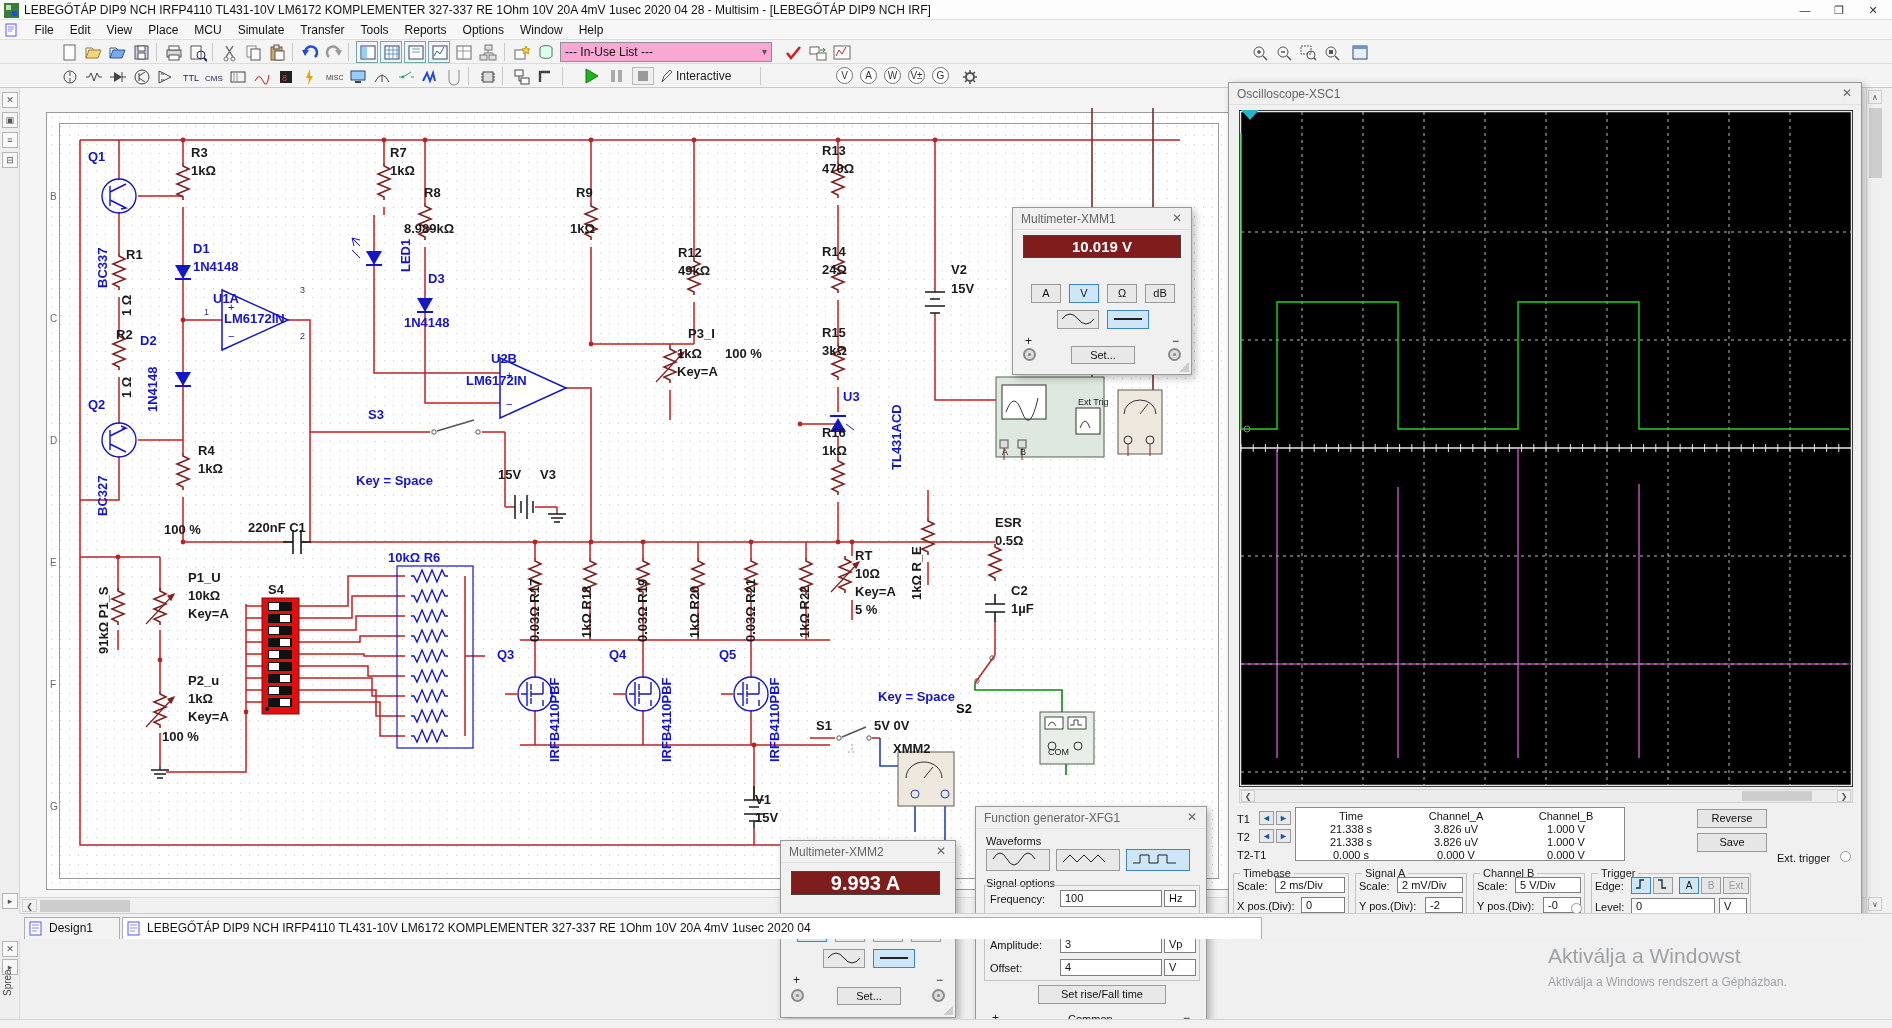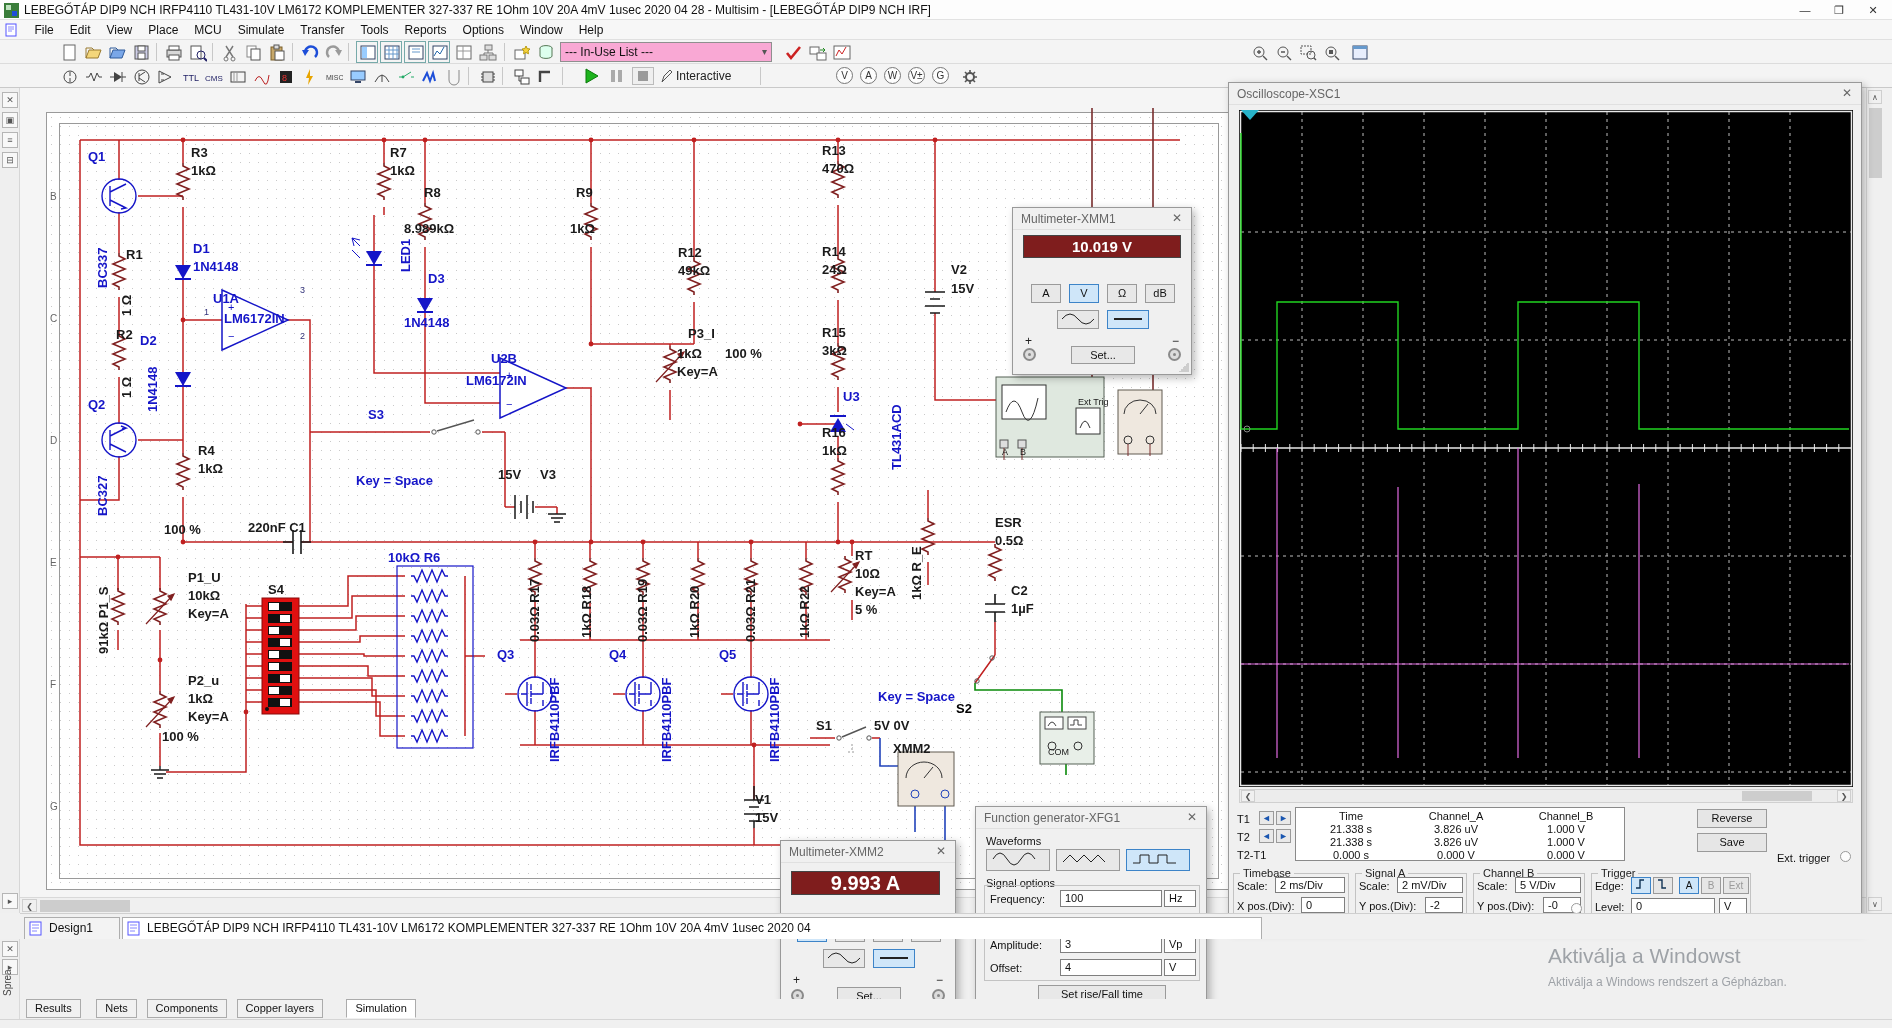--- a/index.html
+++ b/index.html
@@ -1041,26 +1041,19 @@
         </svg>
       <span>LEBEGŐTÁP  DIP9  NCH IRFP4110  TL431-10V  LM6172  KOMPLEMENTER 327-337  RE 1Ohm  10V 20A  4mV  1usec  2020 04</span>
     </span>
   </div>
 
   <div id="spread-rail" class="abs">
     <span class="dockbtn" style="top:2px">✕</span>
     <span class="dockbtn" style="top:20px">▸</span>
   </div>
   <span id="sprea-v">Sprea</span>
-  <div id="spread-tabs" class="abs">
-      <span class="stab" style="left: 6px;">Results</span>
-      <span class="stab" style="left: 76.2px;">Nets</span>
-      <span class="stab" style="left: 126.6px;">Components</span>
-      <span class="stab" style="left: 216.6px;">Copper layers</span>
-      <span class="stab active" style="left: 326.4px;">Simulation</span>
-    </div>
   <div id="statusbar" class="abs"></div>
 
   <div id="watermark">
     <div class="w1">Aktiválja a Windowst</div>
     <div class="w2">Aktiválja a Windows rendszert a Gépházban.</div>
   </div>
 </div>
 
 </body></html>

